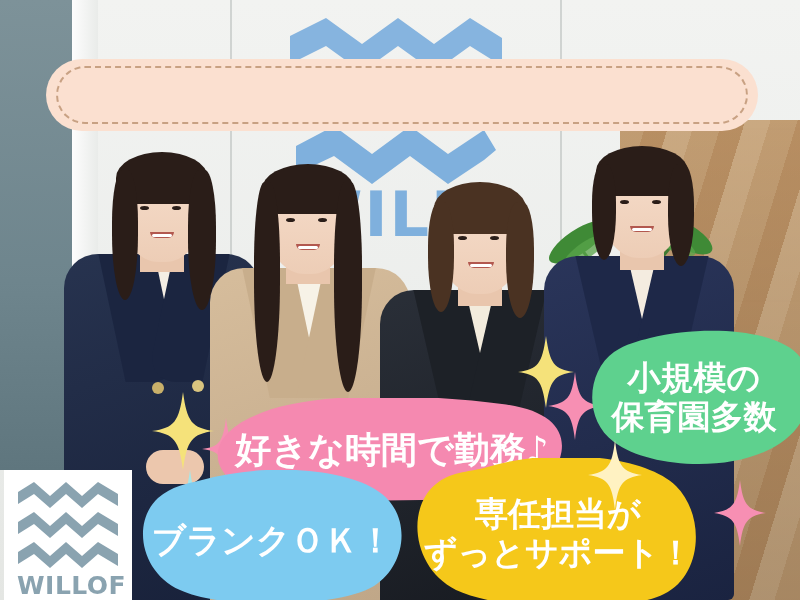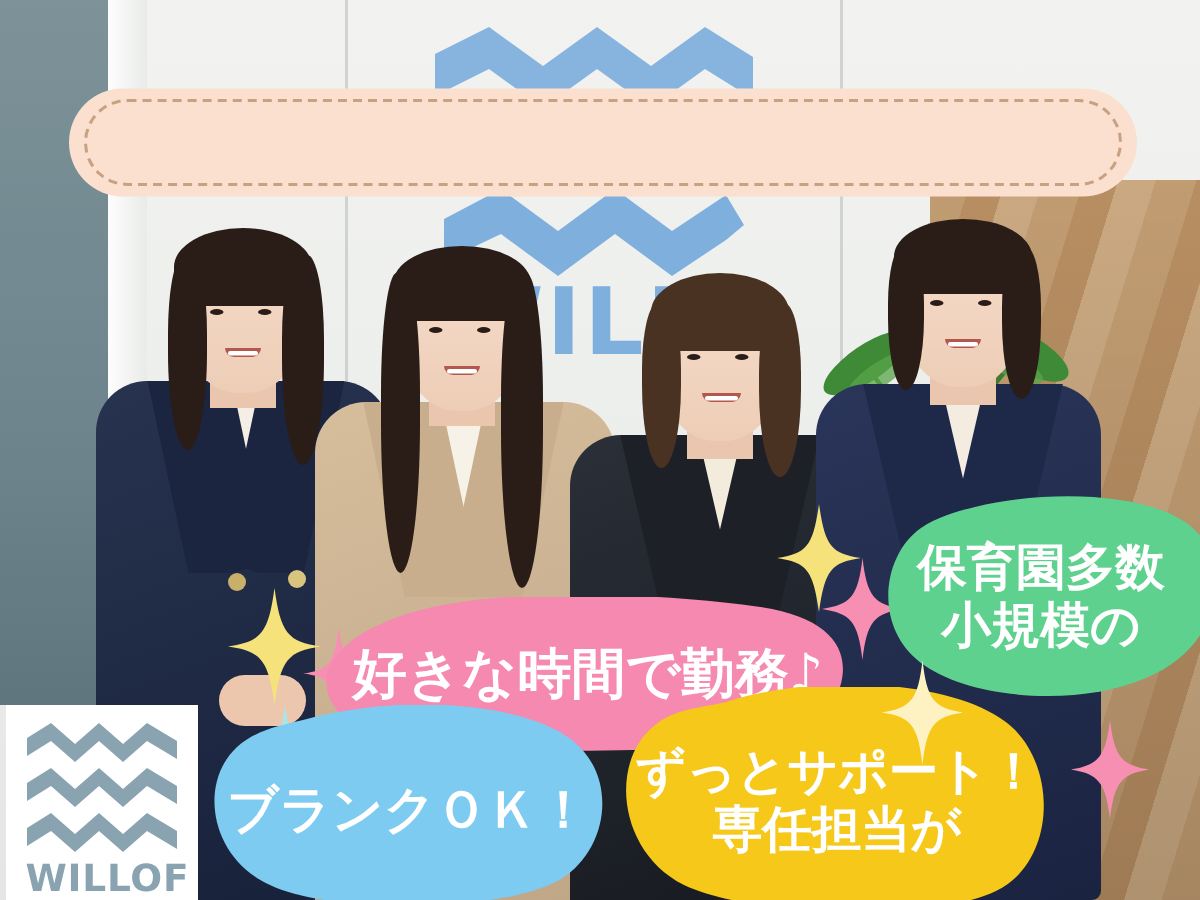--- a/index.html
+++ b/index.html
@@ -296,41 +296,41 @@
     <div class="blob-label" style="left:216px;top:398px;width:352px;height:104px;font-size:36px;">
       <span>好きな時間で勤務♪</span>
     </div>
 
     <div class="blob" style="left:588px;top:330px;width:222px;height:136px;">
       <svg viewBox="0 0 222 136" style="width:100%;height:100%;display:block;">
         <path d="M62 8 C120 -6 196 0 214 30 C232 62 220 104 176 122 C130 142 58 136 26 112 C-6 88 0 40 26 22 C38 14 50 11 62 8 Z" fill="#5ED18E"></path>
       </svg>
     </div>
     <div class="blob-label" style="left:588px;top:330px;width:212px;height:136px;font-size:33px;">
+      <span>小規模の</span>
       <span>保育園多数</span>
-      <span>小規模の</span>
     </div>
 
     <div class="blob" style="left:138px;top:470px;width:268px;height:132px;">
       <svg viewBox="0 0 268 132" style="width:100%;height:100%;display:block;">
         <path d="M64 10 C128 -8 212 -2 244 24 C274 48 268 96 236 116 C200 138 84 140 42 120 C2 102 -6 52 20 28 C34 16 48 14 64 10 Z" fill="#7DCBF0"></path>
       </svg>
     </div>
     <div class="blob-label" style="left:138px;top:478px;width:268px;height:124px;font-size:34px;">
       <span>ブランクＯＫ！</span>
     </div>
 
     <div class="blob" style="left:414px;top:458px;width:288px;height:144px;">
       <svg viewBox="0 0 288 144" style="width:100%;height:100%;display:block;">
         <path d="M70 10 C140 -12 232 -2 262 28 C292 58 288 118 250 136 C210 156 88 154 42 132 C-2 110 -8 50 22 26 C36 14 54 14 70 10 Z" fill="#F5C81A"></path>
       </svg>
     </div>
     <div class="blob-label" style="left:414px;top:466px;width:288px;height:136px;font-size:33px;">
+      <span>専任担当が</span>
       <span>ずっとサポート！</span>
-      <span>専任担当が</span>
     </div>
 
     <div class="spark" style="left:588px;top:440px;width:54px;height:70px;">
       <svg viewBox="0 0 54 70">
           <path d="M27 0 C30 27 35 32 54 35 C35 38 30 43 27 70 C24 43 19 38 0 35 C19 32 24 27 27 0 Z" fill="#FFF2C2"></path>
         </svg>
     </div>
     <div class="spark" style="left:714px;top:480px;width:52px;height:66px;">
       <svg viewBox="0 0 52 66">
           <path d="M26 0 C29 25 34 30 52 33 C34 36 29 41 26 66 C23 41 18 36 0 33 C18 30 23 25 26 0 Z" fill="#F78FB3"></path>

